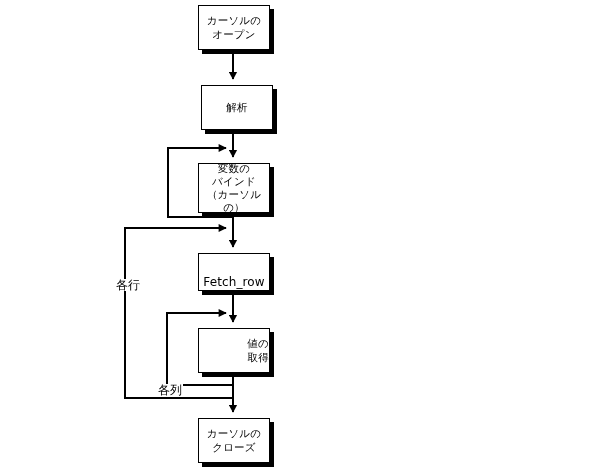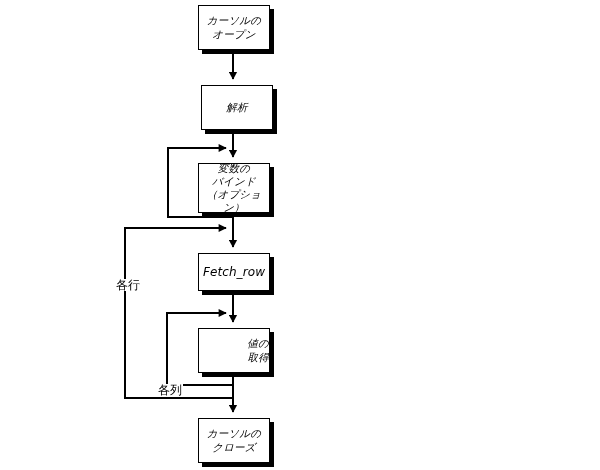--- a/index.html
+++ b/index.html
@@ -32,21 +32,20 @@
     justify-content: center;
     text-align: center;
     line-height: 1.25;
     color: #000000;
     font-size: 10.5px;
     letter-spacing: 0.2px;
   }
   .node-box .node-label {
     display: block;
     white-space: pre-line;
-    font-style: italic;
   }
   .node-box.latin {
     font-size: 12px;
     letter-spacing: 0.1px;
   }
   .loop-label {
     position: absolute;
     font-size: 12px;
     color: #000000;
     white-space: nowrap;
@@ -94,24 +93,24 @@
 オープン</span>
 </div>
 
 <div class="node-box" style="left:201px; top:85px; width:72px; height:45px;">
   <span class="node-label">解析</span>
 </div>
 
 <div class="node-box" style="left:198px; top:163px; width:72px; height:50px;">
   <span class="node-label">変数の
 バインド
-（オプション）</span>
+（カーソルの）</span>
 </div>
 
-<div class="node-box latin" style="left:198px; top:253px; width:72px; height:38px;">
+<div class="node-box latin" style="left:198px; top:253px; width:72px; height:38px;align-items:flex-end;">
   <span class="node-label">Fetch_row</span>
 </div>
 
 <div class="node-box" style="left:198px; top:328px; width:72px; height:45px;justify-content:flex-end;">
   <span class="node-label">値の
 取得</span>
 </div>
 
 <div class="node-box" style="left:198px; top:418px; width:72px; height:45px;">
   <span class="node-label">カーソルの

